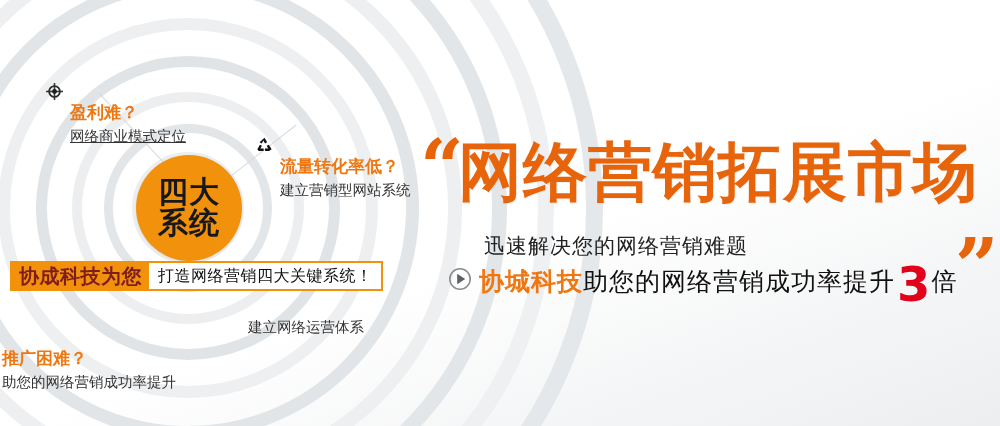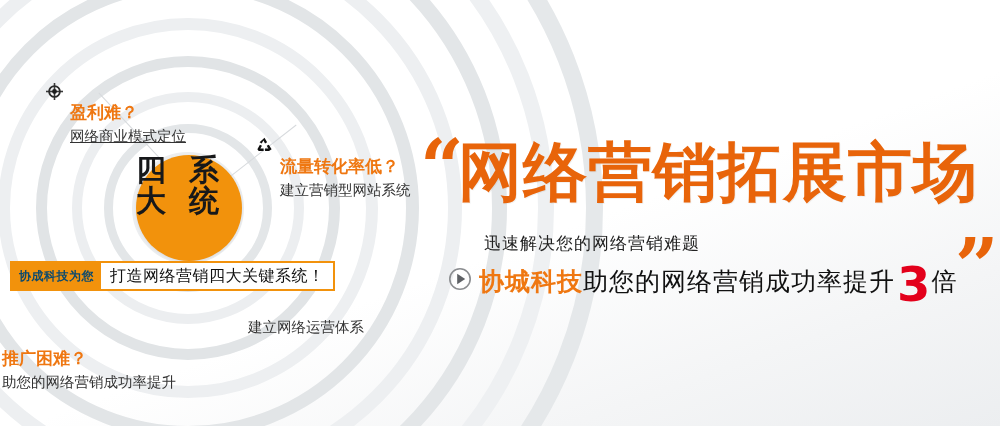--- a/index.html
+++ b/index.html
@@ -62,20 +62,22 @@
   
   .center-circle {
     position: absolute;
     left: 136px;
     top: 155px;
     width: 106px;
     height: 106px;
     border-radius: 50%;
     background: #f2920c;
     display: flex;
+    flex-direction: column;
+    align-items: center;
     justify-content: center;
     line-height: 1.02;
     box-shadow: 0 1px 3px rgba(0,0,0,.08);
   }
   .center-circle .cc-line {
     color: #17181a;
     font-size: 30px;
     font-weight: bold;
     letter-spacing: 1px;
   }
@@ -125,22 +127,22 @@
     top: 261px;
     display: flex;
     align-items: stretch;
     border: 2px solid #f2920c;
     background: #ffffff;
     height: 30px;
     box-sizing: border-box;
   }
   .strip-left {
     background: #f2920c;
-    color: #0c4a6e;
-    font-size: 12px;
+    color: #7f1d1d;
+    font-size: 20px;
     font-weight: bold;
     display: flex;
     align-items: center;
     padding: 0 7px;
     letter-spacing: 0.5px;
   }
   .strip-right {
     background: #ffffff;
     color: #111111;
     font-size: 16px;
@@ -188,21 +190,21 @@
     font-family: "DejaVu Sans", "Liberation Sans", sans-serif;
     text-shadow: 1px 1px 0 rgba(0,0,0,0.05);
   }
 
   
   .subline1 {
     position: absolute;
     left: 484px;
     top: 232px;
     color: #222222;
-    font-size: 17px;
+    font-size: 21px;
     letter-spacing: 1px;
     white-space: nowrap;
   }
   .subline2 {
     position: absolute;
     left: 448px;
     top: 262px;
     display: flex;
     align-items: center;
     white-space: nowrap;

